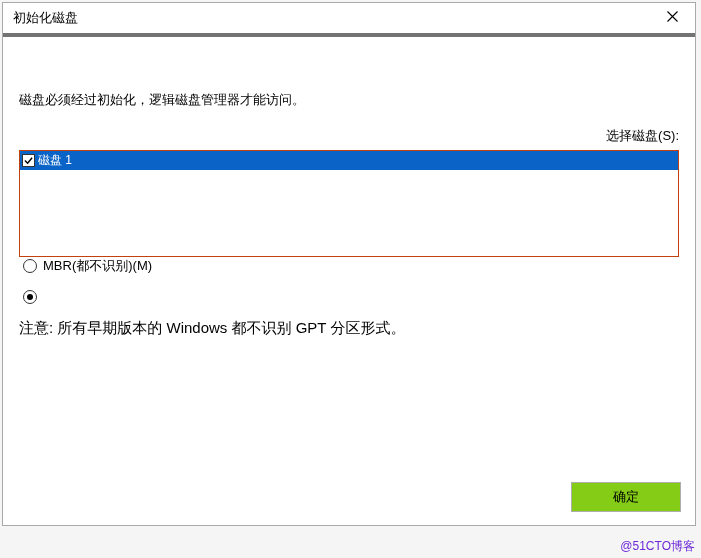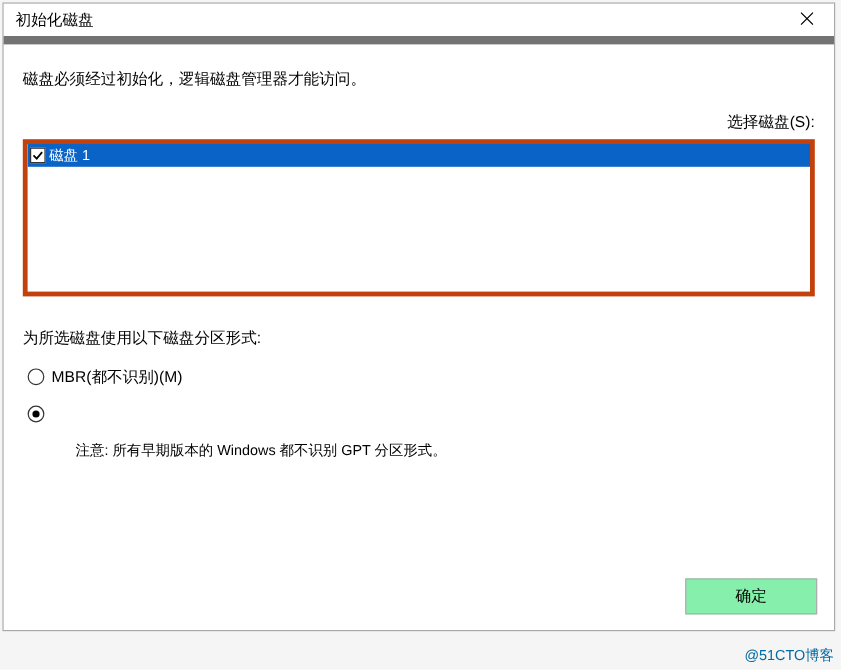--- a/index.html
+++ b/index.html
@@ -19,43 +19,43 @@
       background: #ffffff;
       border: 1px solid #a9a9a9;
       display: flex;
       flex-direction: column;
     }
     .titlebar {
       height: 34px;
       display: flex;
       align-items: center;
       justify-content: space-between;
-      border-bottom: 7px solid #737373;
+      border-bottom: 4px solid #737373;
       padding-left: 10px;
     }
     .titlebar-title {
       font-size: 13px;
       color: #000;
     }
     .close-btn {
       width: 46px; height: 33px;
       display: flex; align-items: center; justify-content: center;
       cursor: pointer;
     }
     .close-btn svg { width: 11px; height: 11px; }
     .content {
       flex: 1;
       padding: 20px 16px 0 16px;
       color: #000;
     }
-    .info-text { font-size: 13px; margin-bottom: 18px; }
+    .info-text { font-size: 13px; margin-bottom: 18px; margin-top: 34px; }
     .select-label { font-size: 13px; margin-bottom: 5px; text-align: right; }
     .disk-list {
-      border: 4px solid #c2410c;
-      height: 131px;
+      border: 1px solid #c2410c;
+      height: 107px;
       background: #fff;
       overflow: hidden;
     }
     .disk-item {
       display: flex;
       align-items: center;
       height: 19px;
       background: #0a63c7;
       color: #fff;
       padding-left: 2px;
@@ -84,42 +84,42 @@
       border-radius: 50%;
       display: flex; align-items: center; justify-content: center;
       flex-shrink: 0;
     }
     .radio.checked::after {
       content: "";
       width: 6px; height: 6px;
       background: #000;
       border-radius: 50%;
     }
-    .note-text { font-size: 12px; margin-top: 10px; margin-left: 44px; }
+    .note-text { font-size: 15px; margin-top: 10px; }
     .button-row {
       height: 56px;
       display: flex;
       justify-content: flex-end;
       align-items: center;
       gap: 10px;
       padding-right: 14px;
     }
     .btn {
       width: 110px; height: 30px;
-      background: #86efac;
+      background: #84cc16;
       border: 1px solid #adadad;
       font-size: 13px;
       font-family: inherit;
       cursor: pointer;
     }
     .watermark {
       position: absolute;
       right: 6px; bottom: 3px;
       font-size: 12px;
-      color: #0369a1;
+      color: #6d28d9;
     }
   </style>
 </head>
 <body>
 
 <div class="dialog">
 
   <div class="titlebar">
     <div class="titlebar-title">初始化磁盘</div>
     <div class="close-btn">
@@ -141,21 +141,20 @@
           <span>
             <svg viewBox="0 0 10 10">
                 <path d="M1 5 L4 8 L9 2" stroke="#000" stroke-width="1.6" fill="none"></path>
               </svg>
           </span>
         </span>
         <span class="disk-label">磁盘 1</span>
       </div>
     </div>
 
-    <div class="partition-label">为所选磁盘使用以下磁盘分区形式:</div>
 
     <div class="radio-group">
       <label class="radio-row">
         <span class="radio"></span>
         <span>MBR(都不识别)(M)</span>
       </label>
       <label class="radio-row">
         <span class="radio checked"></span>
       </label>
     </div>

